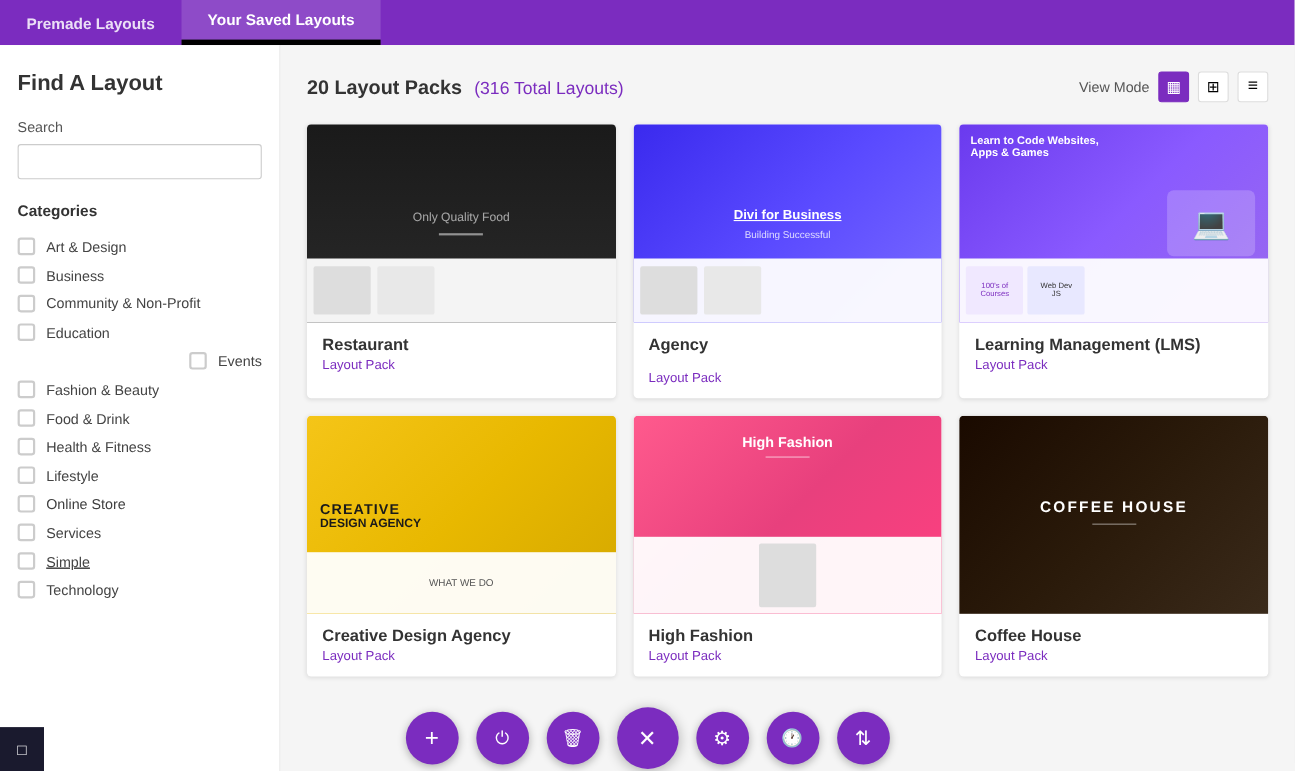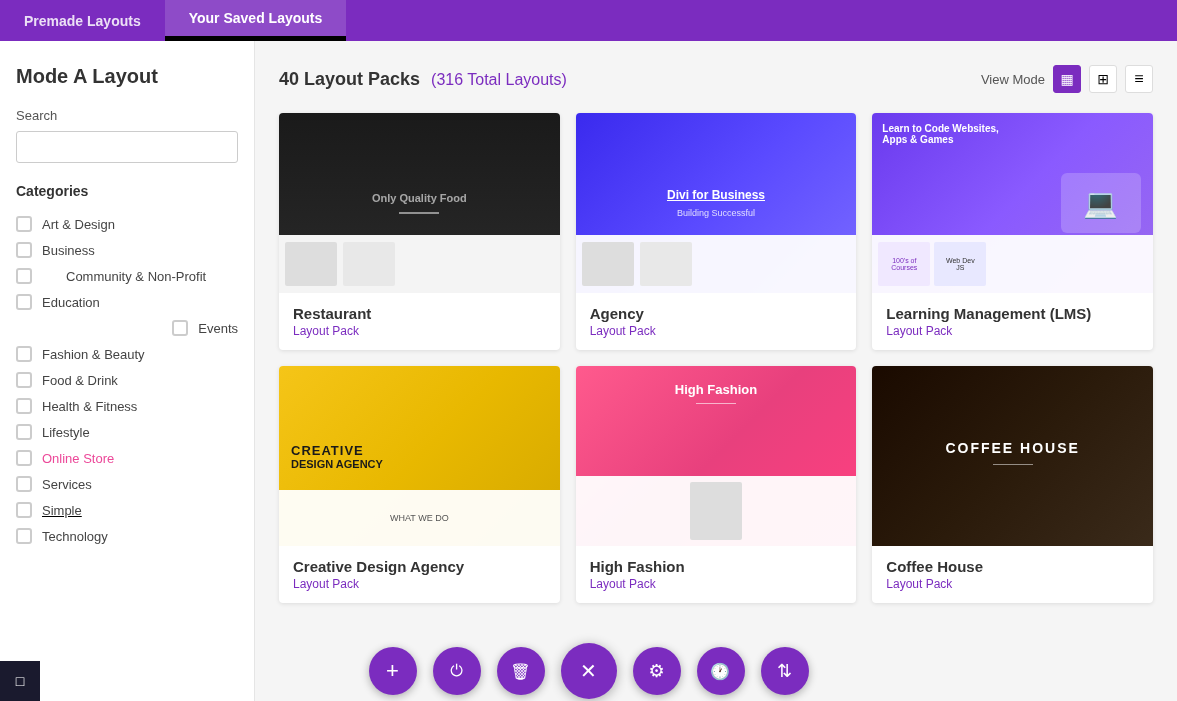--- a/index.html
+++ b/index.html
@@ -9,39 +9,39 @@
 <body>
 
 <div style="display:flex; align-items:center; height:41px; background:#7b2cbf;">
   <div style="padding:0 24px; height:100%; display:flex; align-items:center; font-size:14px; font-weight:600; cursor:pointer; color:rgba(255,255,255,0.85);">Premade Layouts</div>
   <div style="padding:0 24px; height:100%; display:flex; align-items:center; font-size:14px; font-weight:700; cursor:pointer; color:#fff; background:rgba(255,255,255,0.15); border-bottom:5px solid #000000;">Your Saved Layouts</div>
 </div>
 
 <div style="display:flex; height:660px;">
 
   <div style="width:255px; background:#fff; padding:24px 16px; overflow-y:auto; border-right:1px solid #e5e5e5; flex-shrink:0;">
-    <div style="font-size:20px; font-weight:700; color:#333; margin-bottom:20px;">Mode A Layout</div>
+    <div style="font-size:20px; font-weight:700; color:#333; margin-bottom:20px;">Find A Layout</div>
 
     <div>
       <label style="font-size:13px; color:#555; margin-bottom:8px; display:block;">Search</label>
       <input type="text" style="width: 100%; height: 32px; border: 1px solid rgb(204, 204, 204); border-radius: 3px; padding: 0px 8px; font-size: 13px; outline: none;">
     </div>
 
     <div style="font-size:14px; font-weight:700; color:#333; margin:20px 0 12px;">Categories</div>
 
     <div id="categories-list">
         <div style="display: flex; align-items: flex-end; padding: 5px 0px; cursor: pointer;">
     <div style="width:16px;height:16px;border:2px solid #ccc;border-radius:3px;margin-right:10px;flex-shrink:0;background:#fff;"></div>
     <span style="font-size:13px;color:#444;">Art &amp; Design</span>
   </div>
         <div style="display: flex; align-items: center; padding: 5px 0px; cursor: pointer;">
     <div style="width:16px;height:16px;border:2px solid #ccc;border-radius:3px;margin-right:10px;flex-shrink:0;background:#fff;"></div>
     <span style="font-size:13px;color:#444;">Business</span>
   </div>
-        <div style="display: flex; align-items: center; padding: 5px 0px; cursor: pointer; gap: 24px;">
+        <div style="display: flex; padding: 5px 0px; cursor: pointer;">
     <div style="width:16px;height:16px;border:2px solid #ccc;border-radius:3px;margin-right:10px;flex-shrink:0;background:#fff;"></div>
     <span style="font-size:13px;color:#444;">Community &amp; Non-Profit</span>
   </div>
         <div style="display: flex; align-items: center; padding: 5px 0px; cursor: pointer;">
     <div style="width:16px;height:16px;border:2px solid #ccc;border-radius:3px;margin-right:10px;flex-shrink:0;background:#fff;"></div>
     <span style="font-size:13px;color:#444;">Education</span>
   </div>
         <div style="display: flex; align-items: center; padding: 5px 0px; cursor: pointer; justify-content: flex-end;">
     <div style="width:16px;height:16px;border:2px solid #ccc;border-radius:3px;margin-right:10px;flex-shrink:0;background:#fff;"></div>
     <span style="font-size:13px;color:#444;">Events</span>
@@ -57,63 +57,63 @@
         <div style="display: flex; align-items: center; padding: 5px 0px; cursor: pointer;">
     <div style="width:16px;height:16px;border:2px solid #ccc;border-radius:3px;margin-right:10px;flex-shrink:0;background:#fff;"></div>
     <span style="font-size:13px;color:#444;">Health &amp; Fitness</span>
   </div>
         <div style="display: flex; align-items: center; padding: 5px 0px; cursor: pointer;">
     <div style="width:16px;height:16px;border:2px solid #ccc;border-radius:3px;margin-right:10px;flex-shrink:0;background:#fff;"></div>
     <span style="font-size:13px;color:#444;">Lifestyle</span>
   </div>
         <div style="display: flex; align-items: center; padding: 5px 0px; cursor: pointer;">
     <div style="width:16px;height:16px;border:2px solid #ccc;border-radius:3px;margin-right:10px;flex-shrink:0;background:#fff;"></div>
-    <span style="font-size:13px;color:#ec4899;text-align:right;">Online Store</span>
+    <span style="font-size:13px;color:#404040;text-align:right;">Online Store</span>
   </div>
         <div style="display: flex; align-items: center; padding: 5px 0px; cursor: pointer;">
     <div style="width:16px;height:16px;border:2px solid #ccc;border-radius:3px;margin-right:10px;flex-shrink:0;background:#fff;"></div>
     <span style="font-size:13px;color:#444;">Services</span>
   </div>
         <div style="display: flex; align-items: center; padding: 5px 0px; cursor: pointer; text-decoration: underline;">
     <div style="width:16px;height:16px;border:2px solid #ccc;border-radius:3px;margin-right:10px;flex-shrink:0;background:#fff;"></div>
     <span style="font-size:13px;color:#444;">Simple</span>
   </div>
         <div style="display: flex; align-items: center; padding: 5px 0px; cursor: pointer;">
     <div style="width:16px;height:16px;border:2px solid #ccc;border-radius:3px;margin-right:10px;flex-shrink:0;background:#fff;"></div>
     <span style="font-size:13px;color:#444;">Technology</span>
   </div>
       </div>
   </div>
 
   <div style="flex:1; padding:24px; overflow-y:auto; background:#f5f5f5;">
 
     <div style="display:flex; align-items:center; justify-content:space-between; margin-bottom:20px;">
       <div style="font-size:18px; font-weight:700; color:#333;">
-        <span>40 Layout Packs</span>
+        <span>20 Layout Packs</span>
         <span style="color:#7b2cbf; font-weight:400; font-size:16px; margin-left:6px;">(316 Total Layouts)</span>
       </div>
       <div style="display:flex; align-items:center; gap:8px;">
         <span style="font-size:13px; color:#555;">View Mode</span>
         <button style="width:28px; height:28px; display:flex; align-items:center; justify-content:center; cursor:pointer; border-radius:3px; border:1px solid #7b2cbf; background:#7b2cbf; color:#fff; font-size:14px;">
           <span>▦</span>
         </button>
         <button style="width:28px; height:28px; display:flex; align-items:center; justify-content:center; cursor:pointer; border-radius:3px; border:1px solid #ddd; background:#fff; font-size:14px;">
           <span>⊞</span>
         </button>
         <button style="width:28px; height:28px; display:flex; align-items:center; justify-content:center; cursor:pointer; border-radius:3px; border:1px solid #ddd; background:#fff; font-size:16px;">
           <span>≡</span>
         </button>
       </div>
     </div>
 
     <div style="display:grid; grid-template-columns:repeat(3,1fr); gap:16px;" id="cards-grid">
         <div style="background: rgb(255, 255, 255); border-radius: 4px; overflow: hidden; box-shadow: rgba(0, 0, 0, 0.1) 0px 1px 4px; cursor: pointer;">
     <div style="width:100%;height:180px;position:relative;overflow:hidden;background: linear-gradient(to bottom, #1a1a1a, #2a2a2a); position:relative;">
       <div style="display:flex;flex-direction:column;align-items:center;justify-content:center;height:100%;color:rgba(255,255,255,0.85);padding:12px;">
-              <div style="font-size:11px;font-weight:700;text-align:center;opacity:0.7;">Only Quality Food</div>
+              <div style="font-size:11px;font-weight:400;text-align:center;opacity:0.7;">Only Quality Food</div>
               <div style="margin-top:8px;width:40px;height:2px;background:rgba(255,255,255,0.5);"></div>
             </div>
             <div style="position:absolute;bottom:0;left:0;right:0;height:58px;background:rgba(255,255,255,0.95);display:flex;align-items:center;gap:6px;padding:6px;">
               <div style="width:52px;height:44px;background:#ddd;border-radius:2px;"></div>
               <div style="width:52px;height:44px;background:#e8e8e8;border-radius:2px;flex-shrink:0;"></div>
             </div>
     </div>
     <div style="padding:12px 14px;">
       <div style="font-size:15px;font-weight:700;color:#333;margin-bottom:2px;">Restaurant</div>
       <div style="font-size:12px;color:#7b2cbf;font-weight:500;">Layout Pack</div>
@@ -124,21 +124,21 @@
       <div style="display:flex;flex-direction:column;align-items:center;justify-content:center;height:100%;color:#fff;padding:12px;">
               <div style="font-size:12px;font-weight:700;text-align:center;text-decoration:underline;">Divi for Business</div>
               <div style="font-size:9px;margin-top:6px;opacity:0.8;text-align:center;">Building Successful</div>
             </div>
             <div style="position:absolute;bottom:0;left:0;right:0;height:58px;background:rgba(255,255,255,0.95);display:flex;align-items:center;gap:6px;padding:6px;">
               <div style="width:52px;height:44px;background:#ddd;border-radius:2px;"></div>
               <div style="width:52px;height:44px;background:#e8e8e8;border-radius:2px;"></div>
             </div>
     </div>
     <div style="padding:12px 14px;">
-      <div style="font-size:15px;font-weight:700;color:#333;margin-bottom:2px;">Agency</div>
+      <div style="font-size:15px;font-weight:700;color:#333;margin-bottom:14px;">Agency</div>
       <div style="font-size:12px;color:#7b2cbf;font-weight:500;">Layout Pack</div>
     </div>
   </div>
         <div style="background: rgb(255, 255, 255); border-radius: 4px; overflow: hidden; box-shadow: rgba(0, 0, 0, 0.1) 0px 1px 4px; cursor: pointer;">
     <div style="width:100%;height:180px;position:relative;overflow:hidden;background: linear-gradient(135deg, #6a3aee, #8a5aff, #9a6aee);">
       <div style="display:flex;align-items:center;justify-content:flex-end;height:100%;padding:12px;">
               <div style="width:80px;height:60px;background:rgba(255,255,255,0.2);border-radius:6px;display:flex;align-items:center;justify-content:center;color:#fff;font-size:28px;">💻</div>
             </div>
             <div style="position:absolute;top:10px;left:10px;color:#fff;font-size:10px;font-weight:600;">Learn to Code Websites,<br>Apps &amp; Games</div>
             <div style="position:absolute;bottom:0;left:0;right:0;height:58px;background:rgba(255,255,255,0.95);display:flex;align-items:center;gap:4px;padding:6px;font-size:8px;color:#555;">

